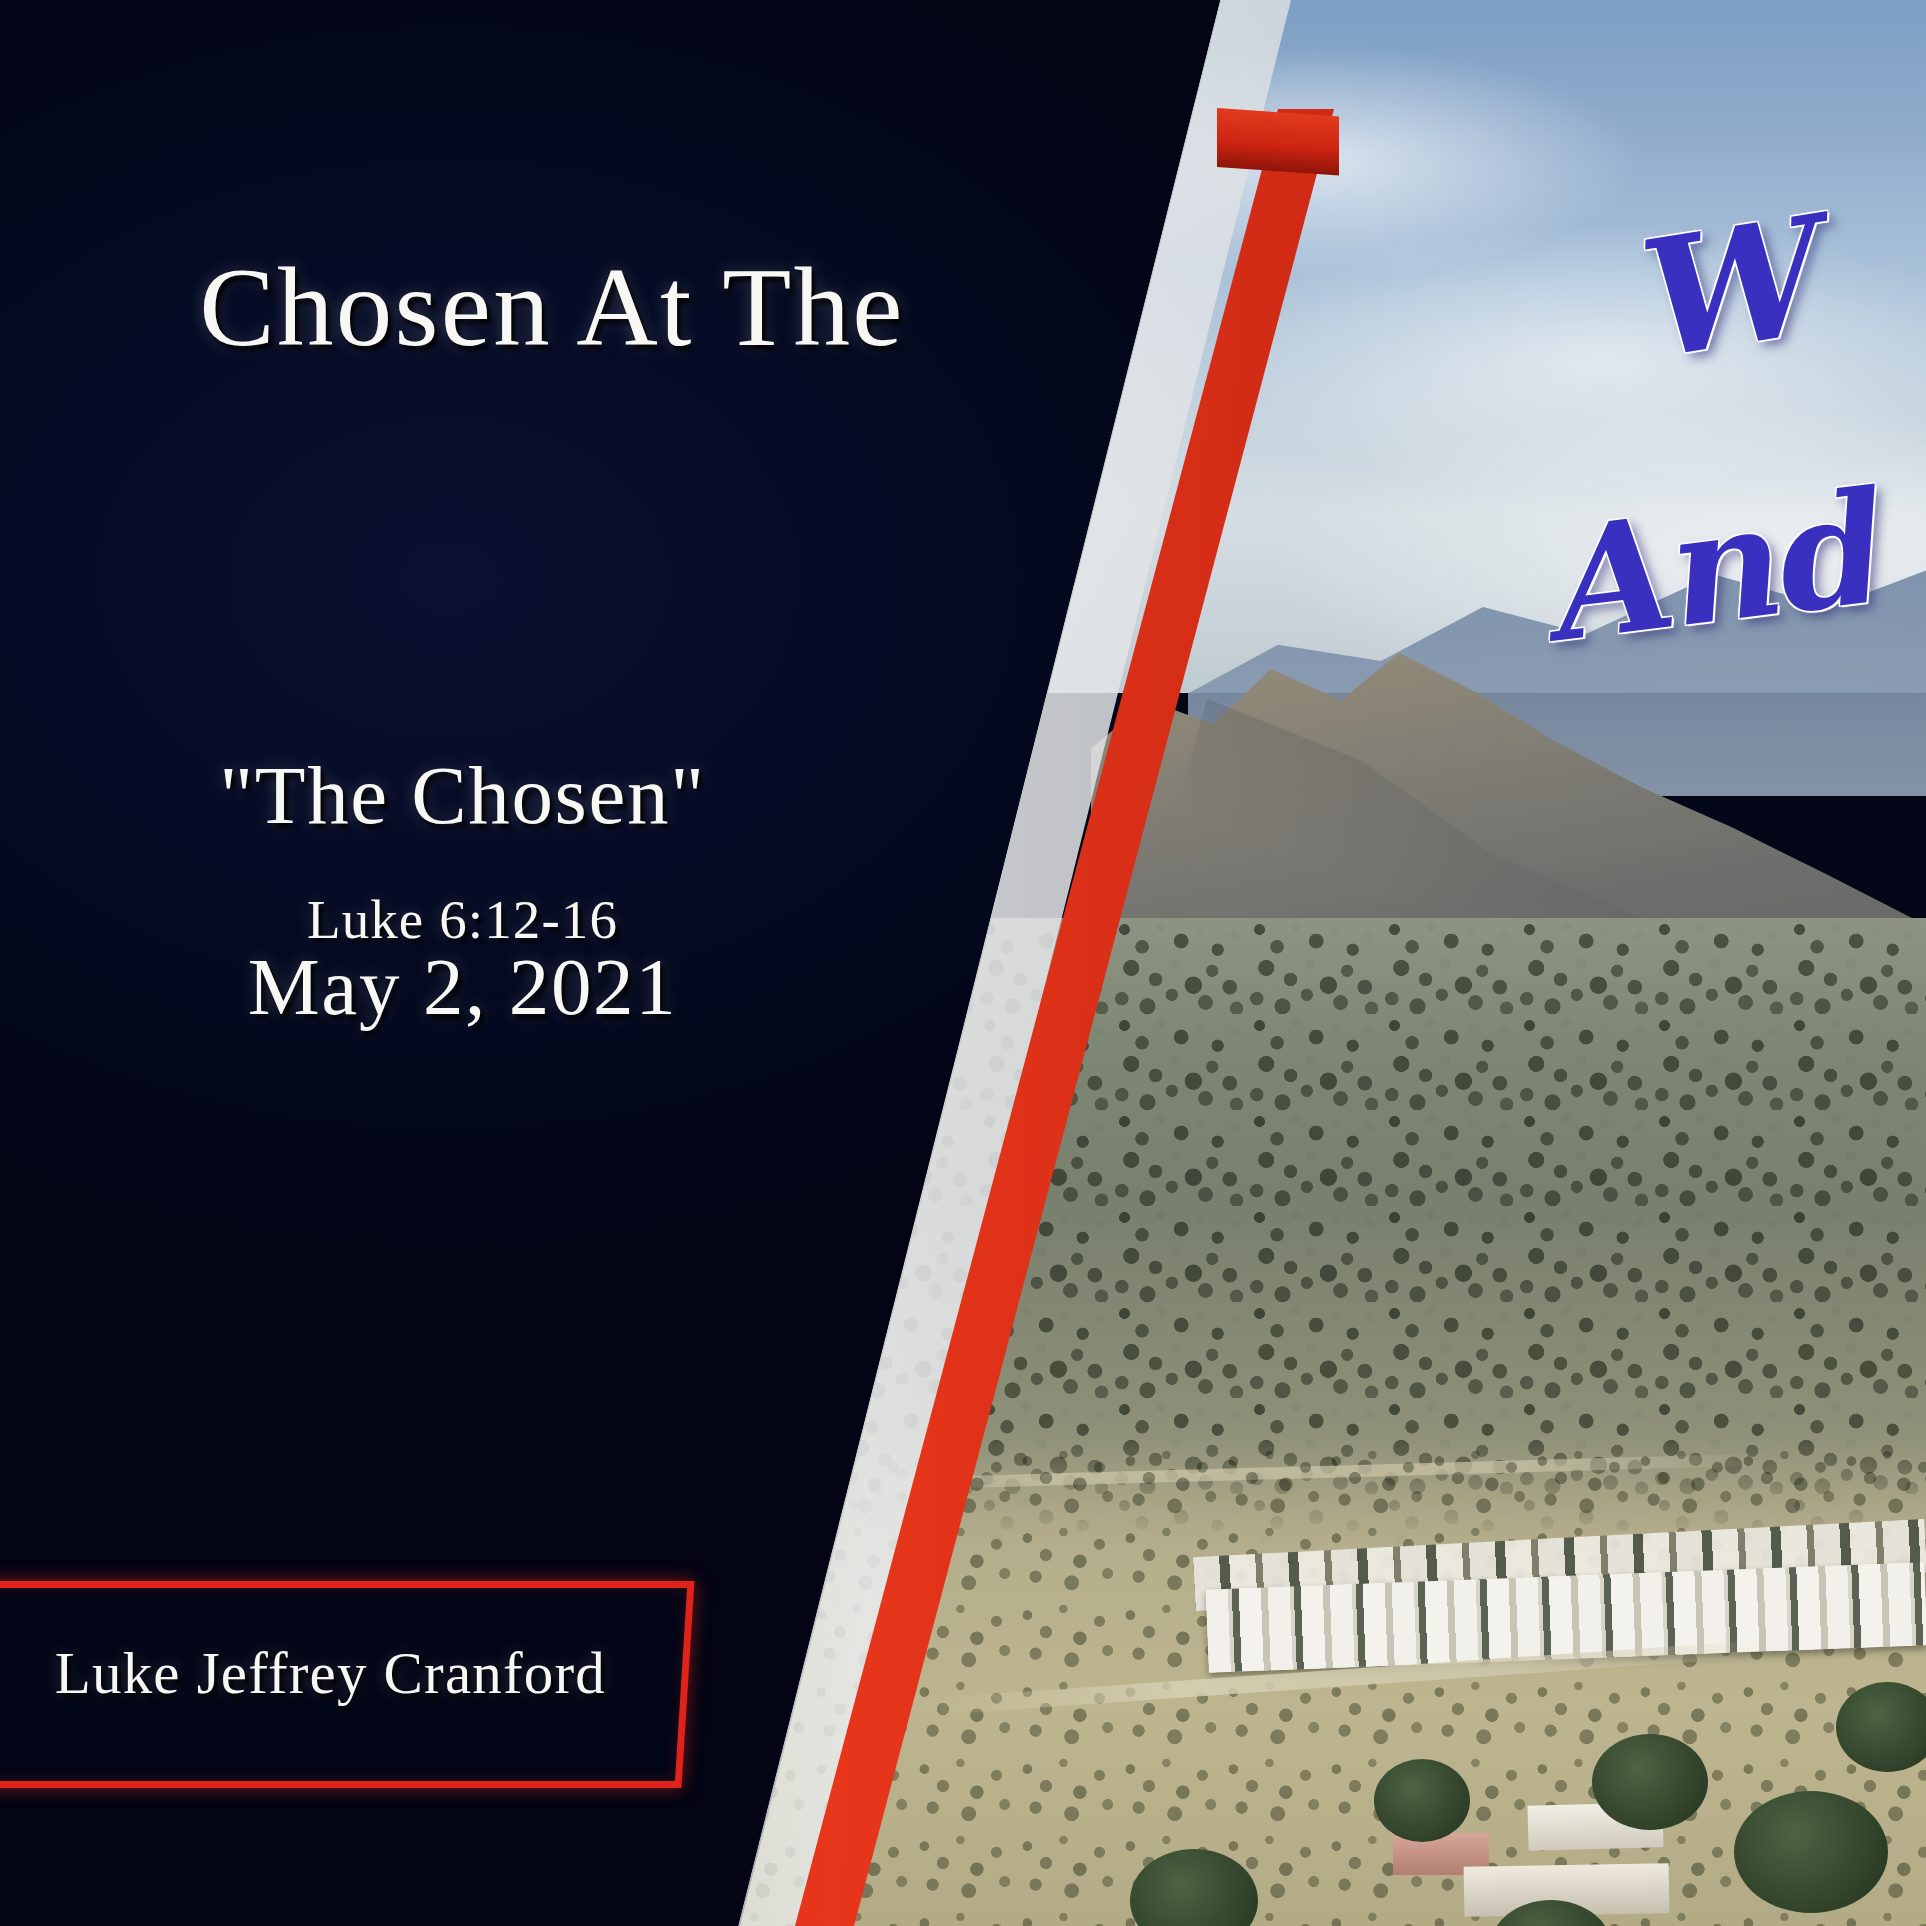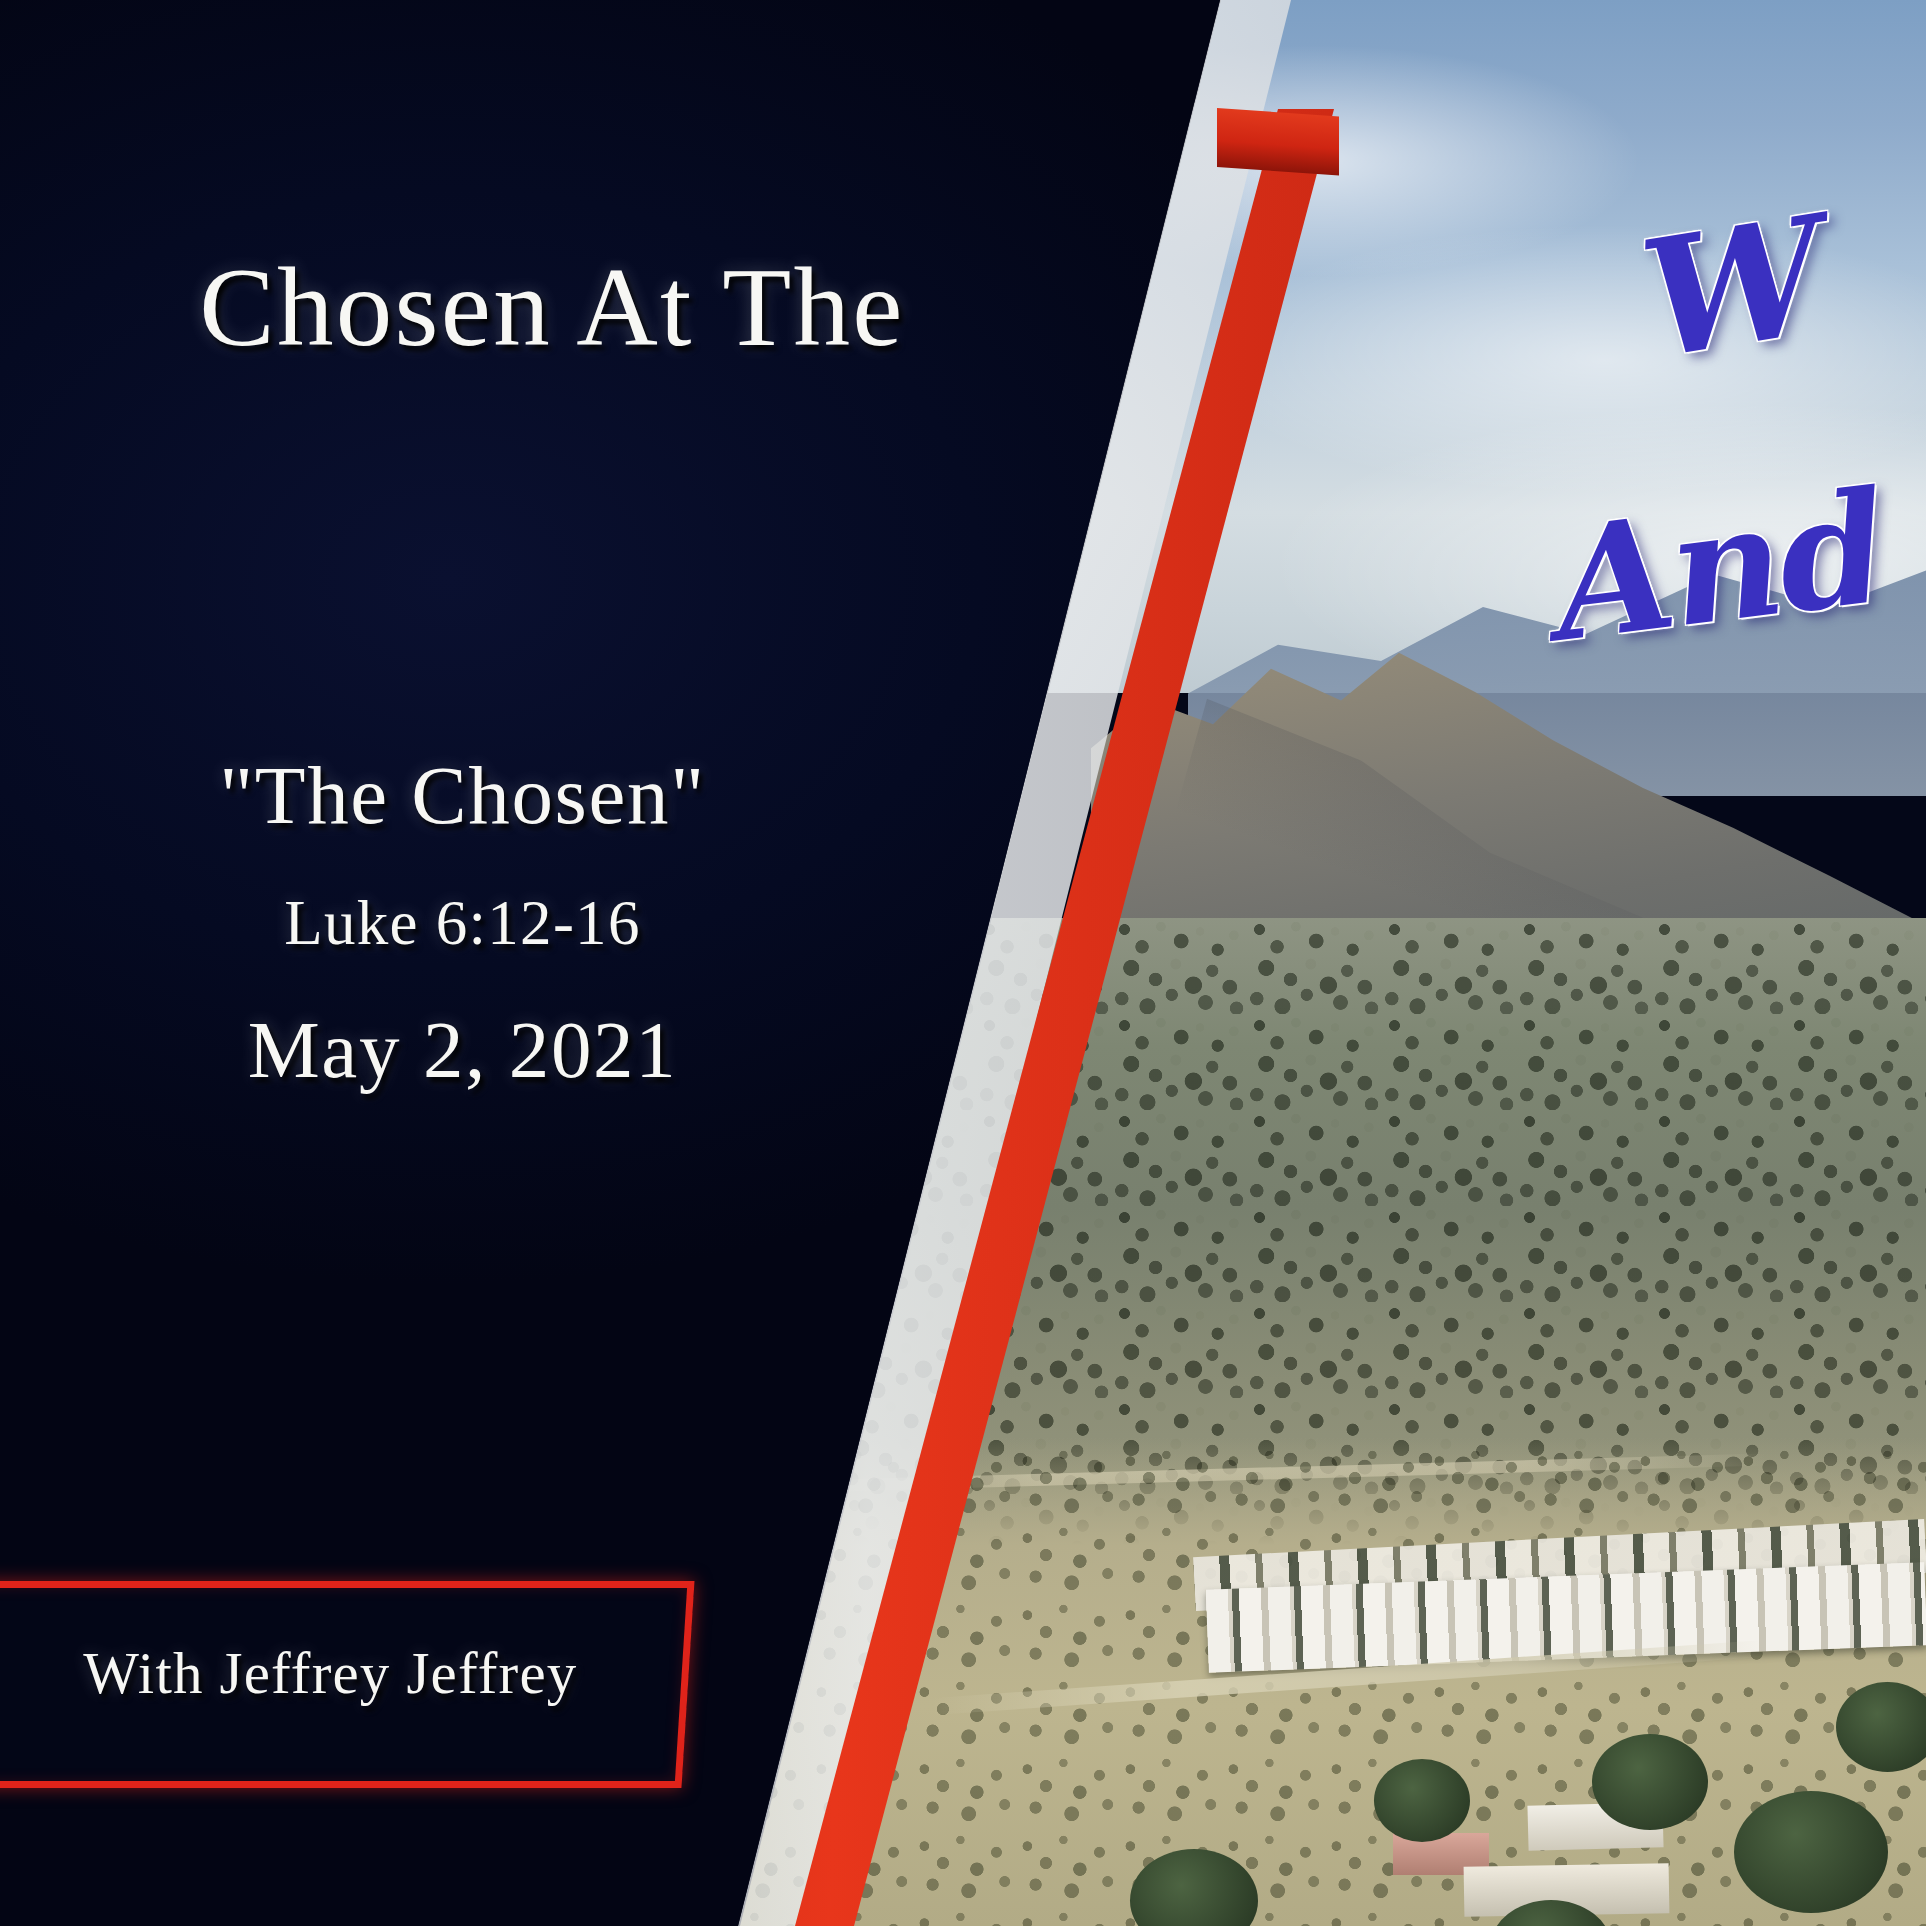--- a/index.html
+++ b/index.html
@@ -183,21 +183,21 @@
     text-align:center;
   }
   #title-line1, #title-line2{
     font-size:113px; line-height:1.12; font-weight:400;
   }
   #meta-block{
     position:absolute; left:39px; top:754px; width:847px;
     text-align:center;
   }
   #sermon-title{ font-size:83px; line-height:1.0; margin-bottom:55px; }
-  #scripture{ font-size:63px; line-height:1.0; margin-bottom:55px; }
+  #scripture{ font-size:55px; line-height:1.0; }
   #date{ font-size:81px; line-height:1.0; }
 
   
   #speaker-box{
     position:absolute; left:-58px; top:1581px; width:732px; height:193px;
     border:7.7px solid #e0231a;
     box-shadow:0 0 16.7px rgba(224,35,26,.55), inset 0 0 14px rgba(224,35,26,.18);
     transform: skewX(-3.6deg);
     background:rgba(6,10,30,.35);
   }
@@ -265,19 +265,19 @@
     <div id="title-line1" class="serif-white">Chosen At The</div>
   </div>
 
   <div id="meta-block">
     <div id="sermon-title" class="serif-white">"The Chosen"</div>
     <div id="scripture" class="serif-white">Luke 6:12-16</div>
     <div id="date" class="serif-white">May 2, 2021</div>
   </div>
 
   <div id="speaker-box"></div>
-  <div id="speaker-text" class="serif-white">With Jeffrey Jeffrey</div>
+  <div id="speaker-text" class="serif-white">Luke Jeffrey Cranford</div>
 
   <div id="script-1" class="script">W</div>
   <div id="script-2" class="script">And</div>
 
 </div>
 
 
 </body></html>

